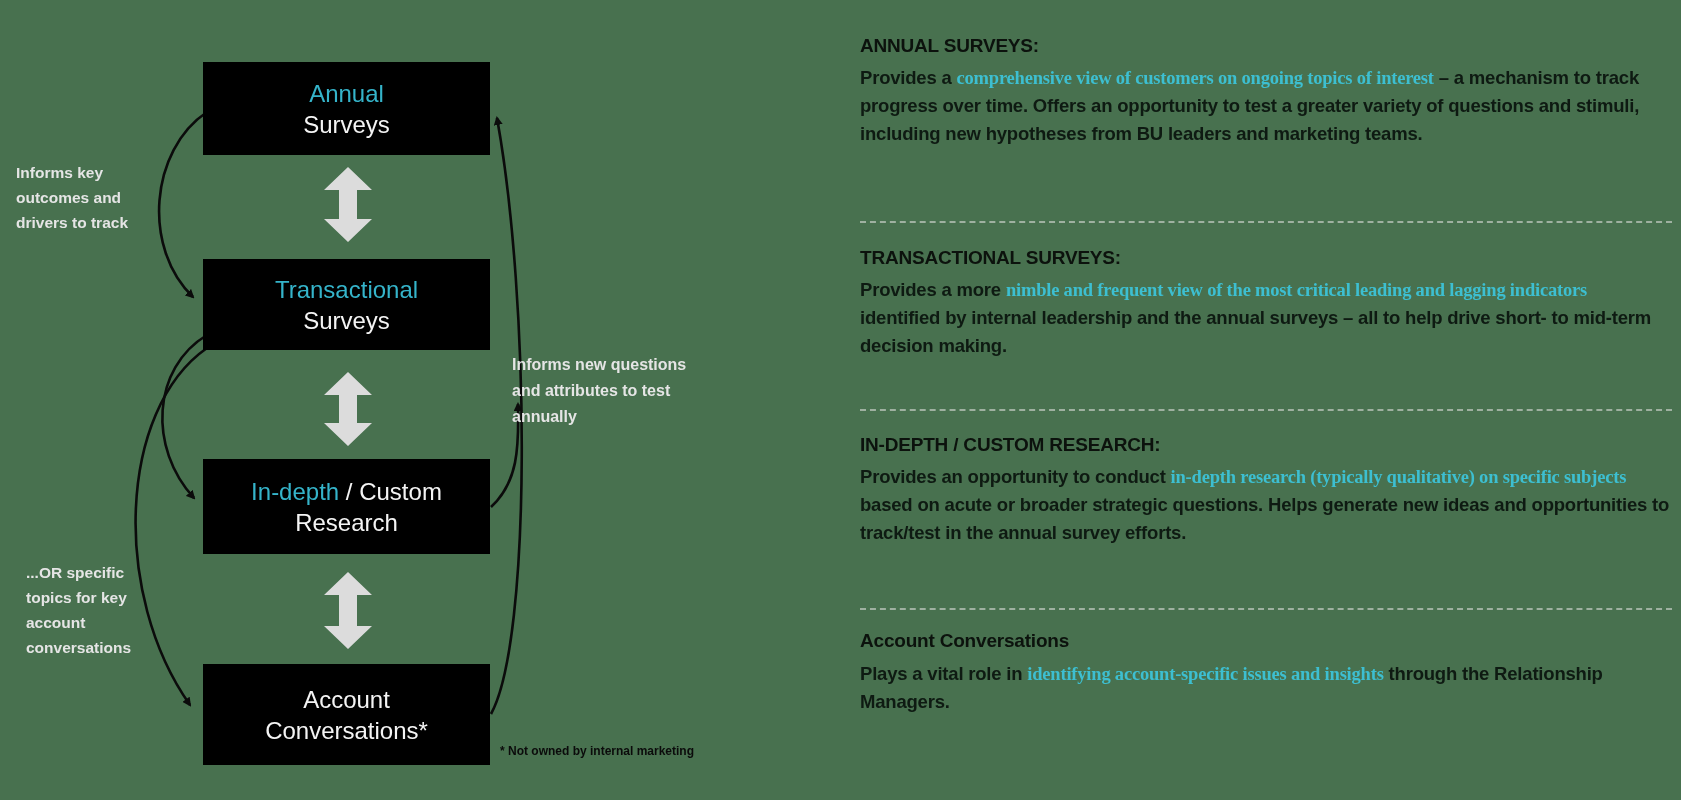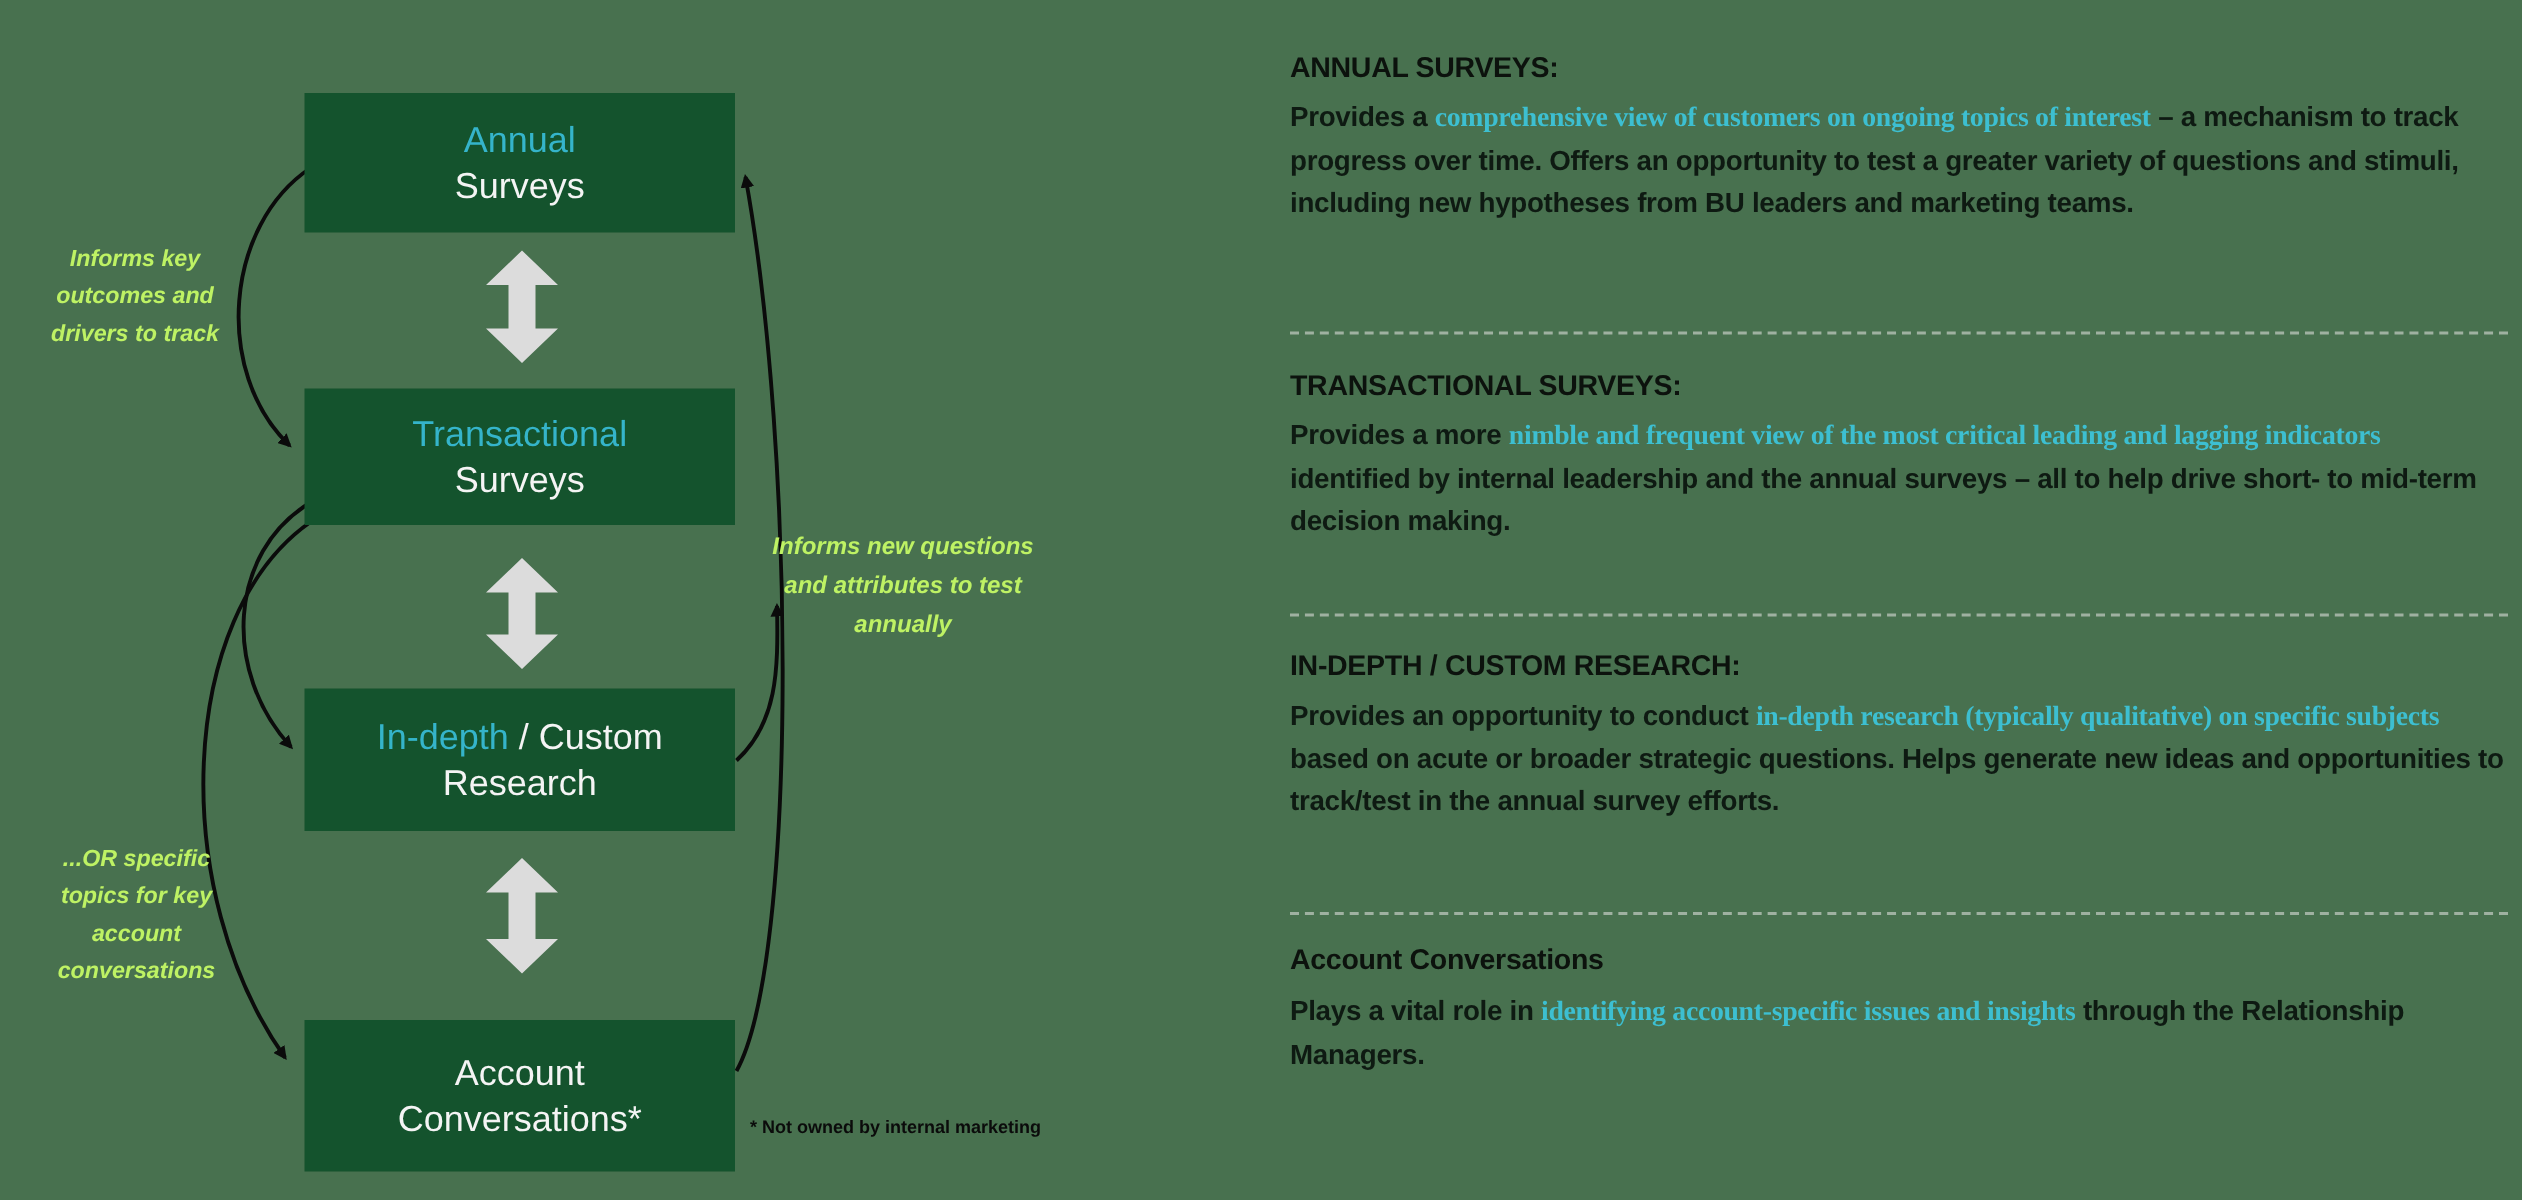--- a/index.html
+++ b/index.html
@@ -14,33 +14,33 @@
   
   .diagram-title {
     position:absolute; left:128px; top:11px;
     font-size:22px; font-weight:bold; letter-spacing:.4px;
     color:#2BAFC4;
   }
   #arrow-layer { position:absolute; left:0; top:0; width:760px; height:800px; }
 
   .flow-box {
     position:absolute; left:203px; width:287px;
-    background:#14532d;
+    background:#000000;
     display:flex; flex-direction:column; justify-content:center; align-items:center;
     text-align:center; line-height:31px; font-size:24px; color:#F4F4F4;
   }
   .flow-box .accent { color:#35B4CA; }
   #box-annual        { top:62px;  height:93px; }
   #box-transactional { top:259px; height:91px; }
   #box-indepth       { top:459px; height:95px;text-align:center; }
-  #box-account       { top:680px; height:101px; }
+  #box-account       { top:664px; height:101px; }
 
   .edge-label {
-    position:absolute; text-align:center;
-    font-style:italic; font-weight:bold; color:#bef264;
+    position:absolute; 
+    font-weight:bold; color:#e5e5e5;
     font-size:15.5px; line-height:25px;
   }
   #label-left-top    { left:16px;  top:160px; width:148px; }
   #label-left-middle { left:22px;  top:360px; width:138px; }
   #label-left-bottom { left:26px;  top:560px; width:130px; }
   #label-right       { left:512px; top:352px; width:180px; font-size:16px; line-height:26px; }
 
   .footnote {
     position:absolute; left:500px; top:744px;
     font-size:12px; font-weight:bold; color:#0b0b0b;

